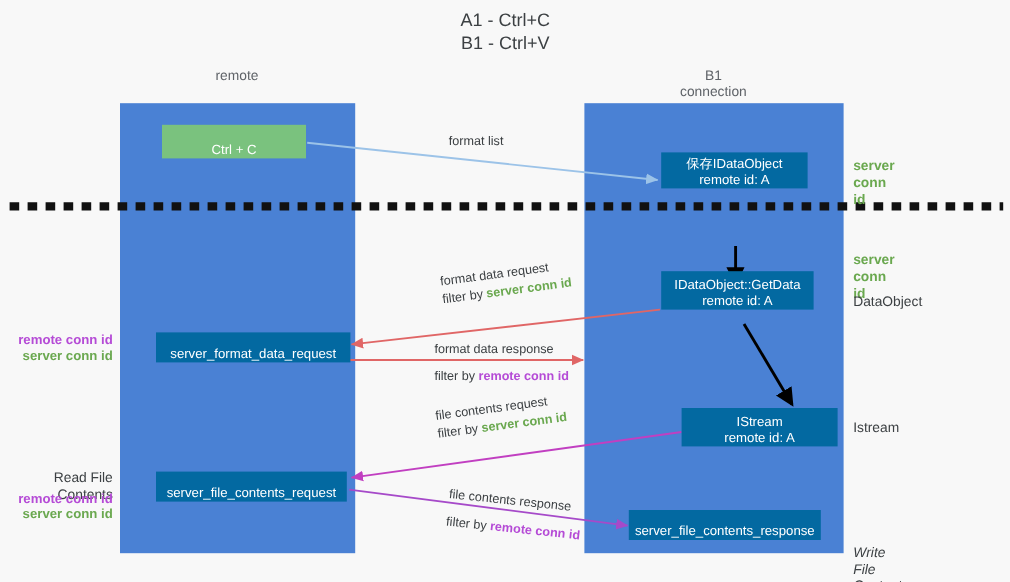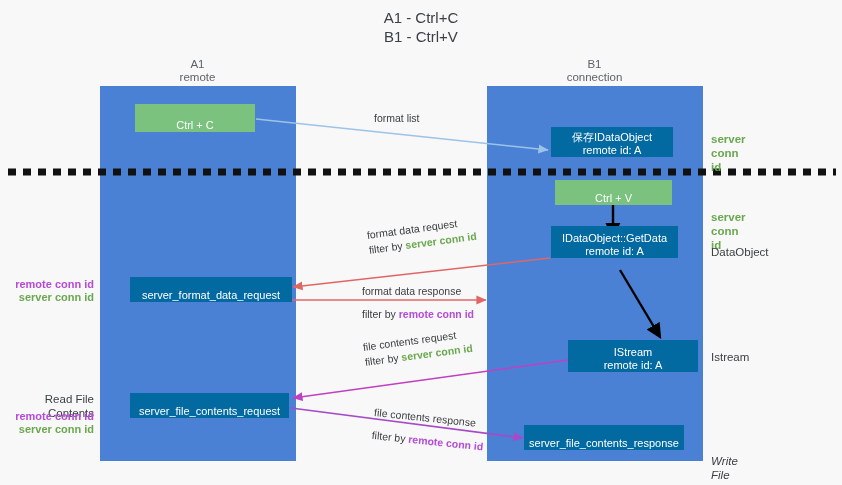--- a/index.html
+++ b/index.html
@@ -61,21 +61,20 @@
 <body>
 
 <div id="stage">
 
   <div class="abs" id="title">
     <div>A1 - Ctrl+C</div>
     <div>B1 - Ctrl+V</div>
   </div>
 
   <div class="abs lane-head" style="left:100px;top:58px;width:195px;">
-    <div>A1</div>
     <div>remote</div>
   </div>
   <div class="abs lane-head" style="left:487px;top:58px;width:215px;">
     <div>B1</div>
     <div>connection</div>
   </div>
 
   <div class="abs lane" style="left:100px;top:86px;width:196px;height:375px;"></div>
   <div class="abs lane" style="left:487px;top:86px;width:216px;height:375px;"></div>
 
@@ -117,23 +116,20 @@
 
   <div class="abs box green" style="left:135px;top:104px;width:120px;height:28px;">
     <span>Ctrl + C</span>
   </div>
 
   <div class="abs box orange" style="left:551px;top:127px;width:122px;height:30px;">
     <span>保存IDataObject</span>
     <span>remote id: A</span>
   </div>
 
-  <div class="abs box green" style="left:555px;top:180px;width:117px;height:25px;">
-    <span>Ctrl + V</span>
-  </div>
 
   <div class="abs box orange" style="left:551px;top:226px;width:127px;height:32px;">
     <span>IDataObject::GetData</span>
     <span>remote id: A</span>
   </div>
 
   <div class="abs box orange" style="left:130px;top:277px;width:162px;height:25px;">
     <span>server_format_data_request</span>
   </div>
 

